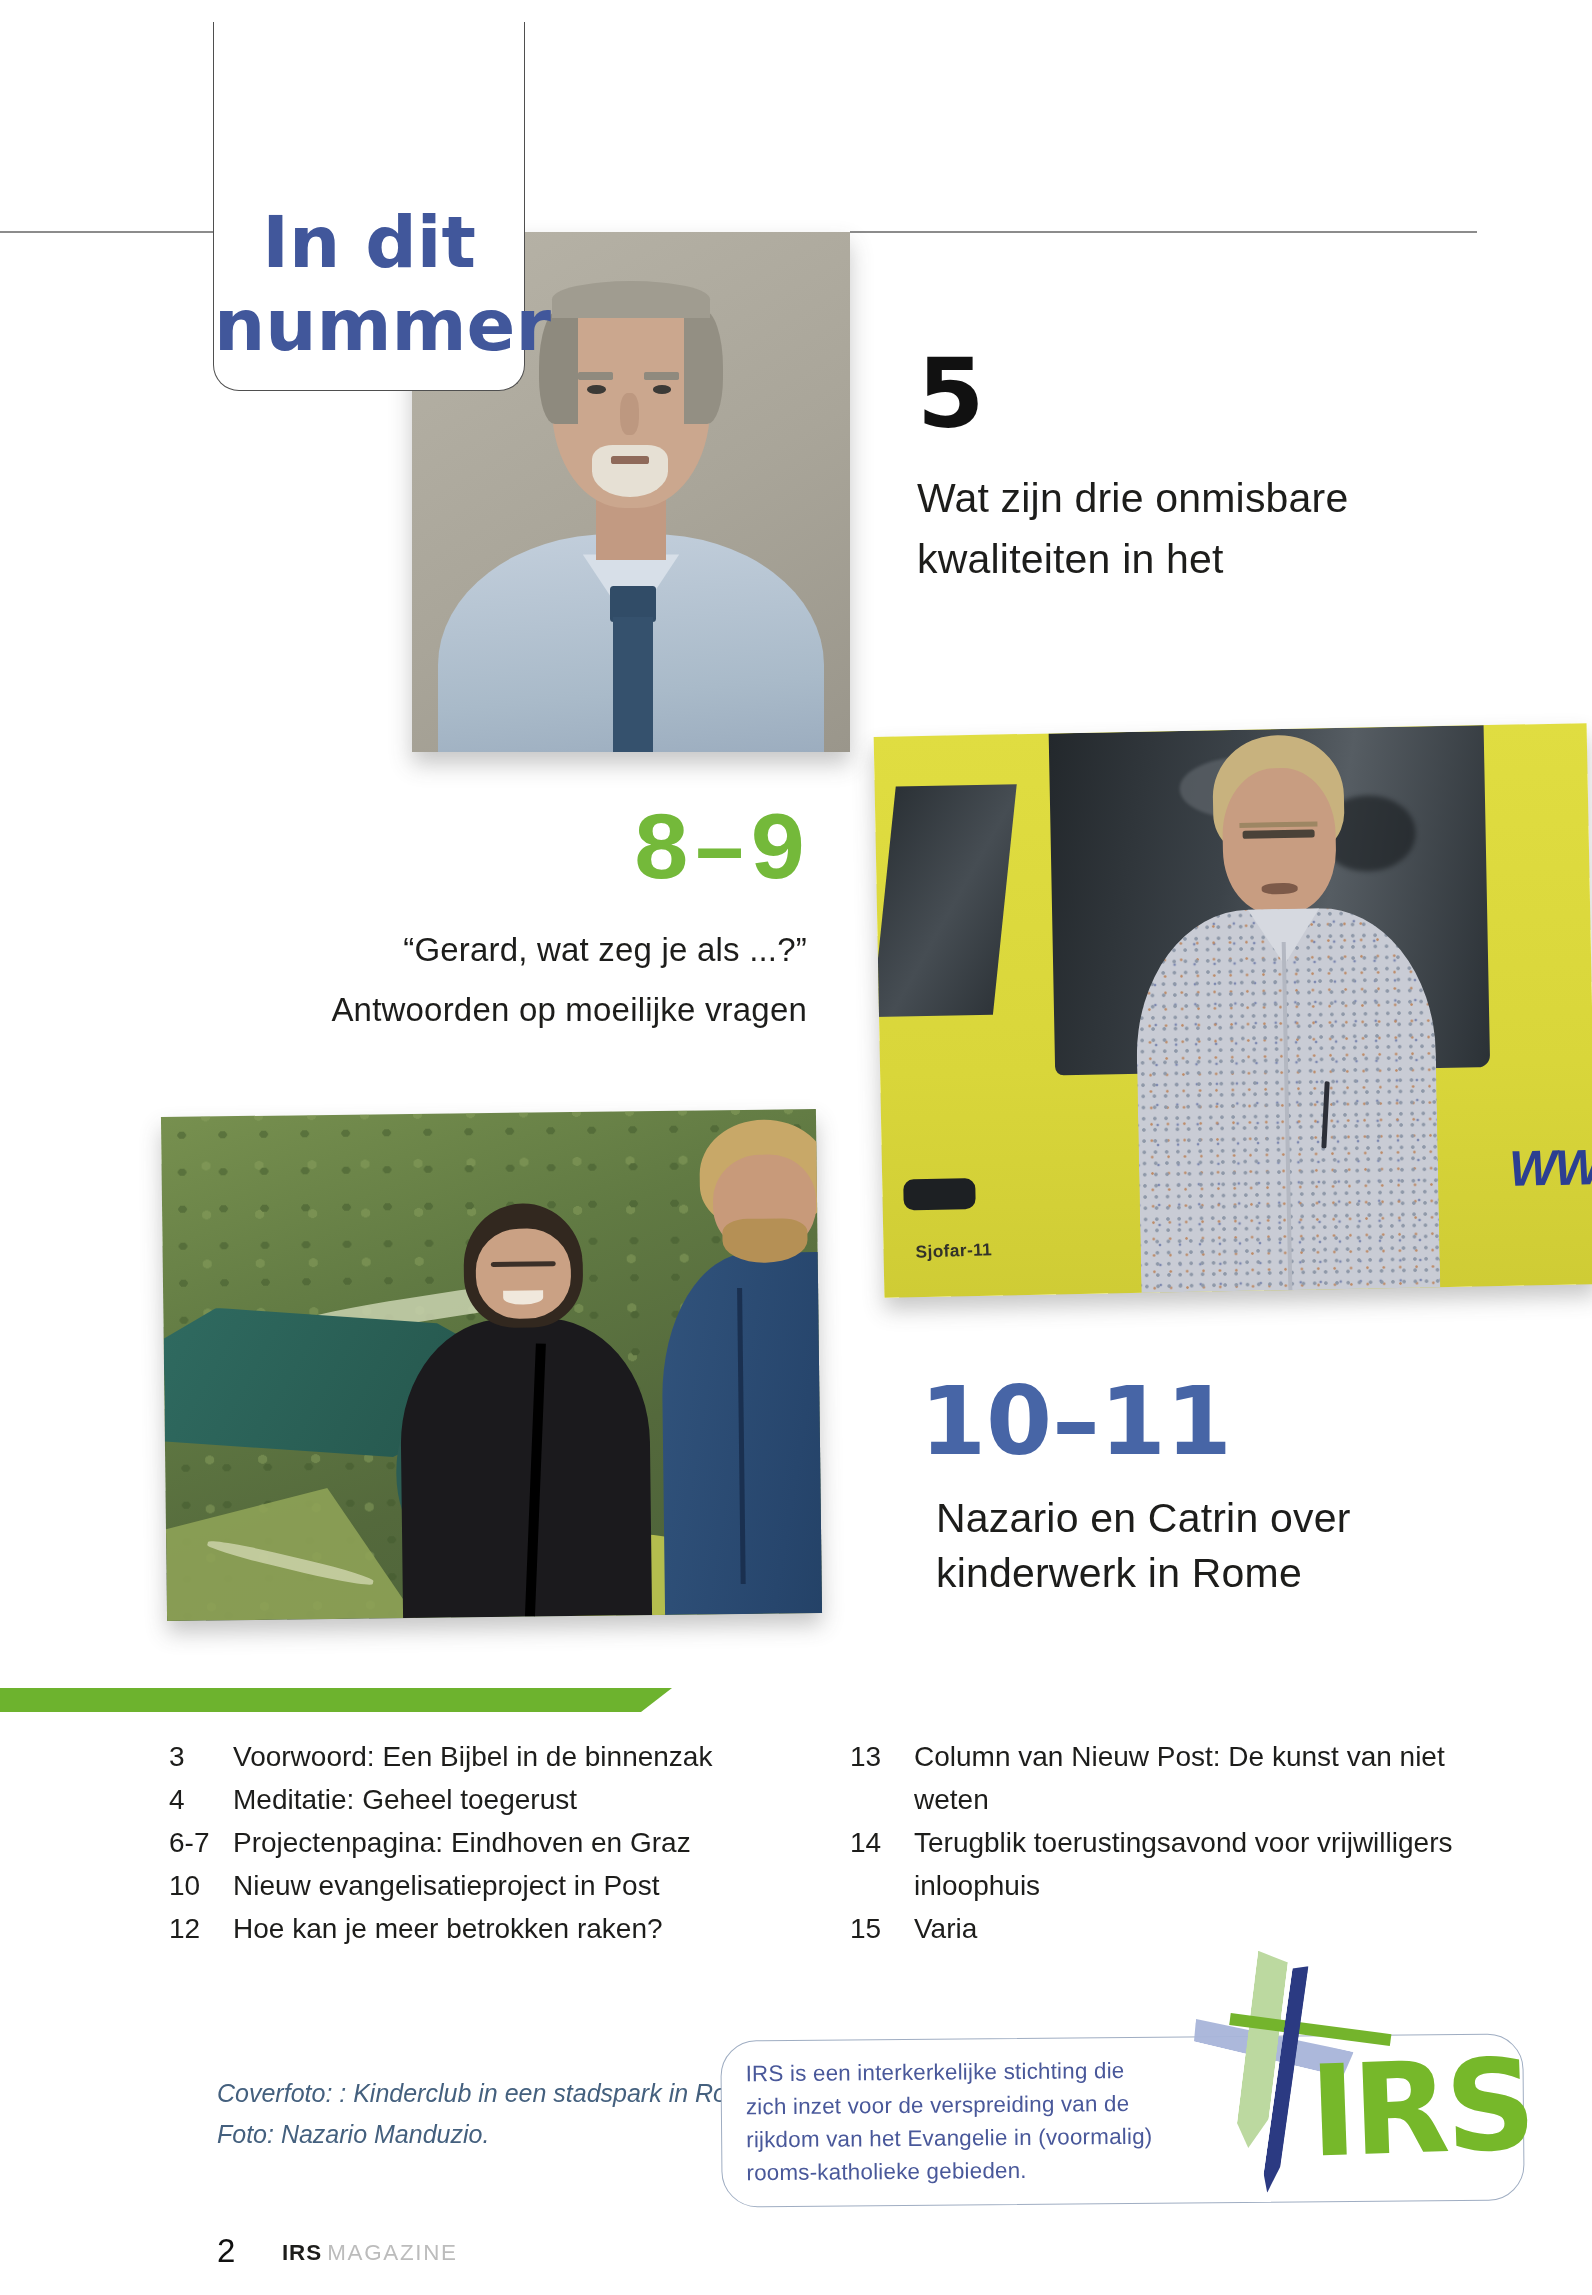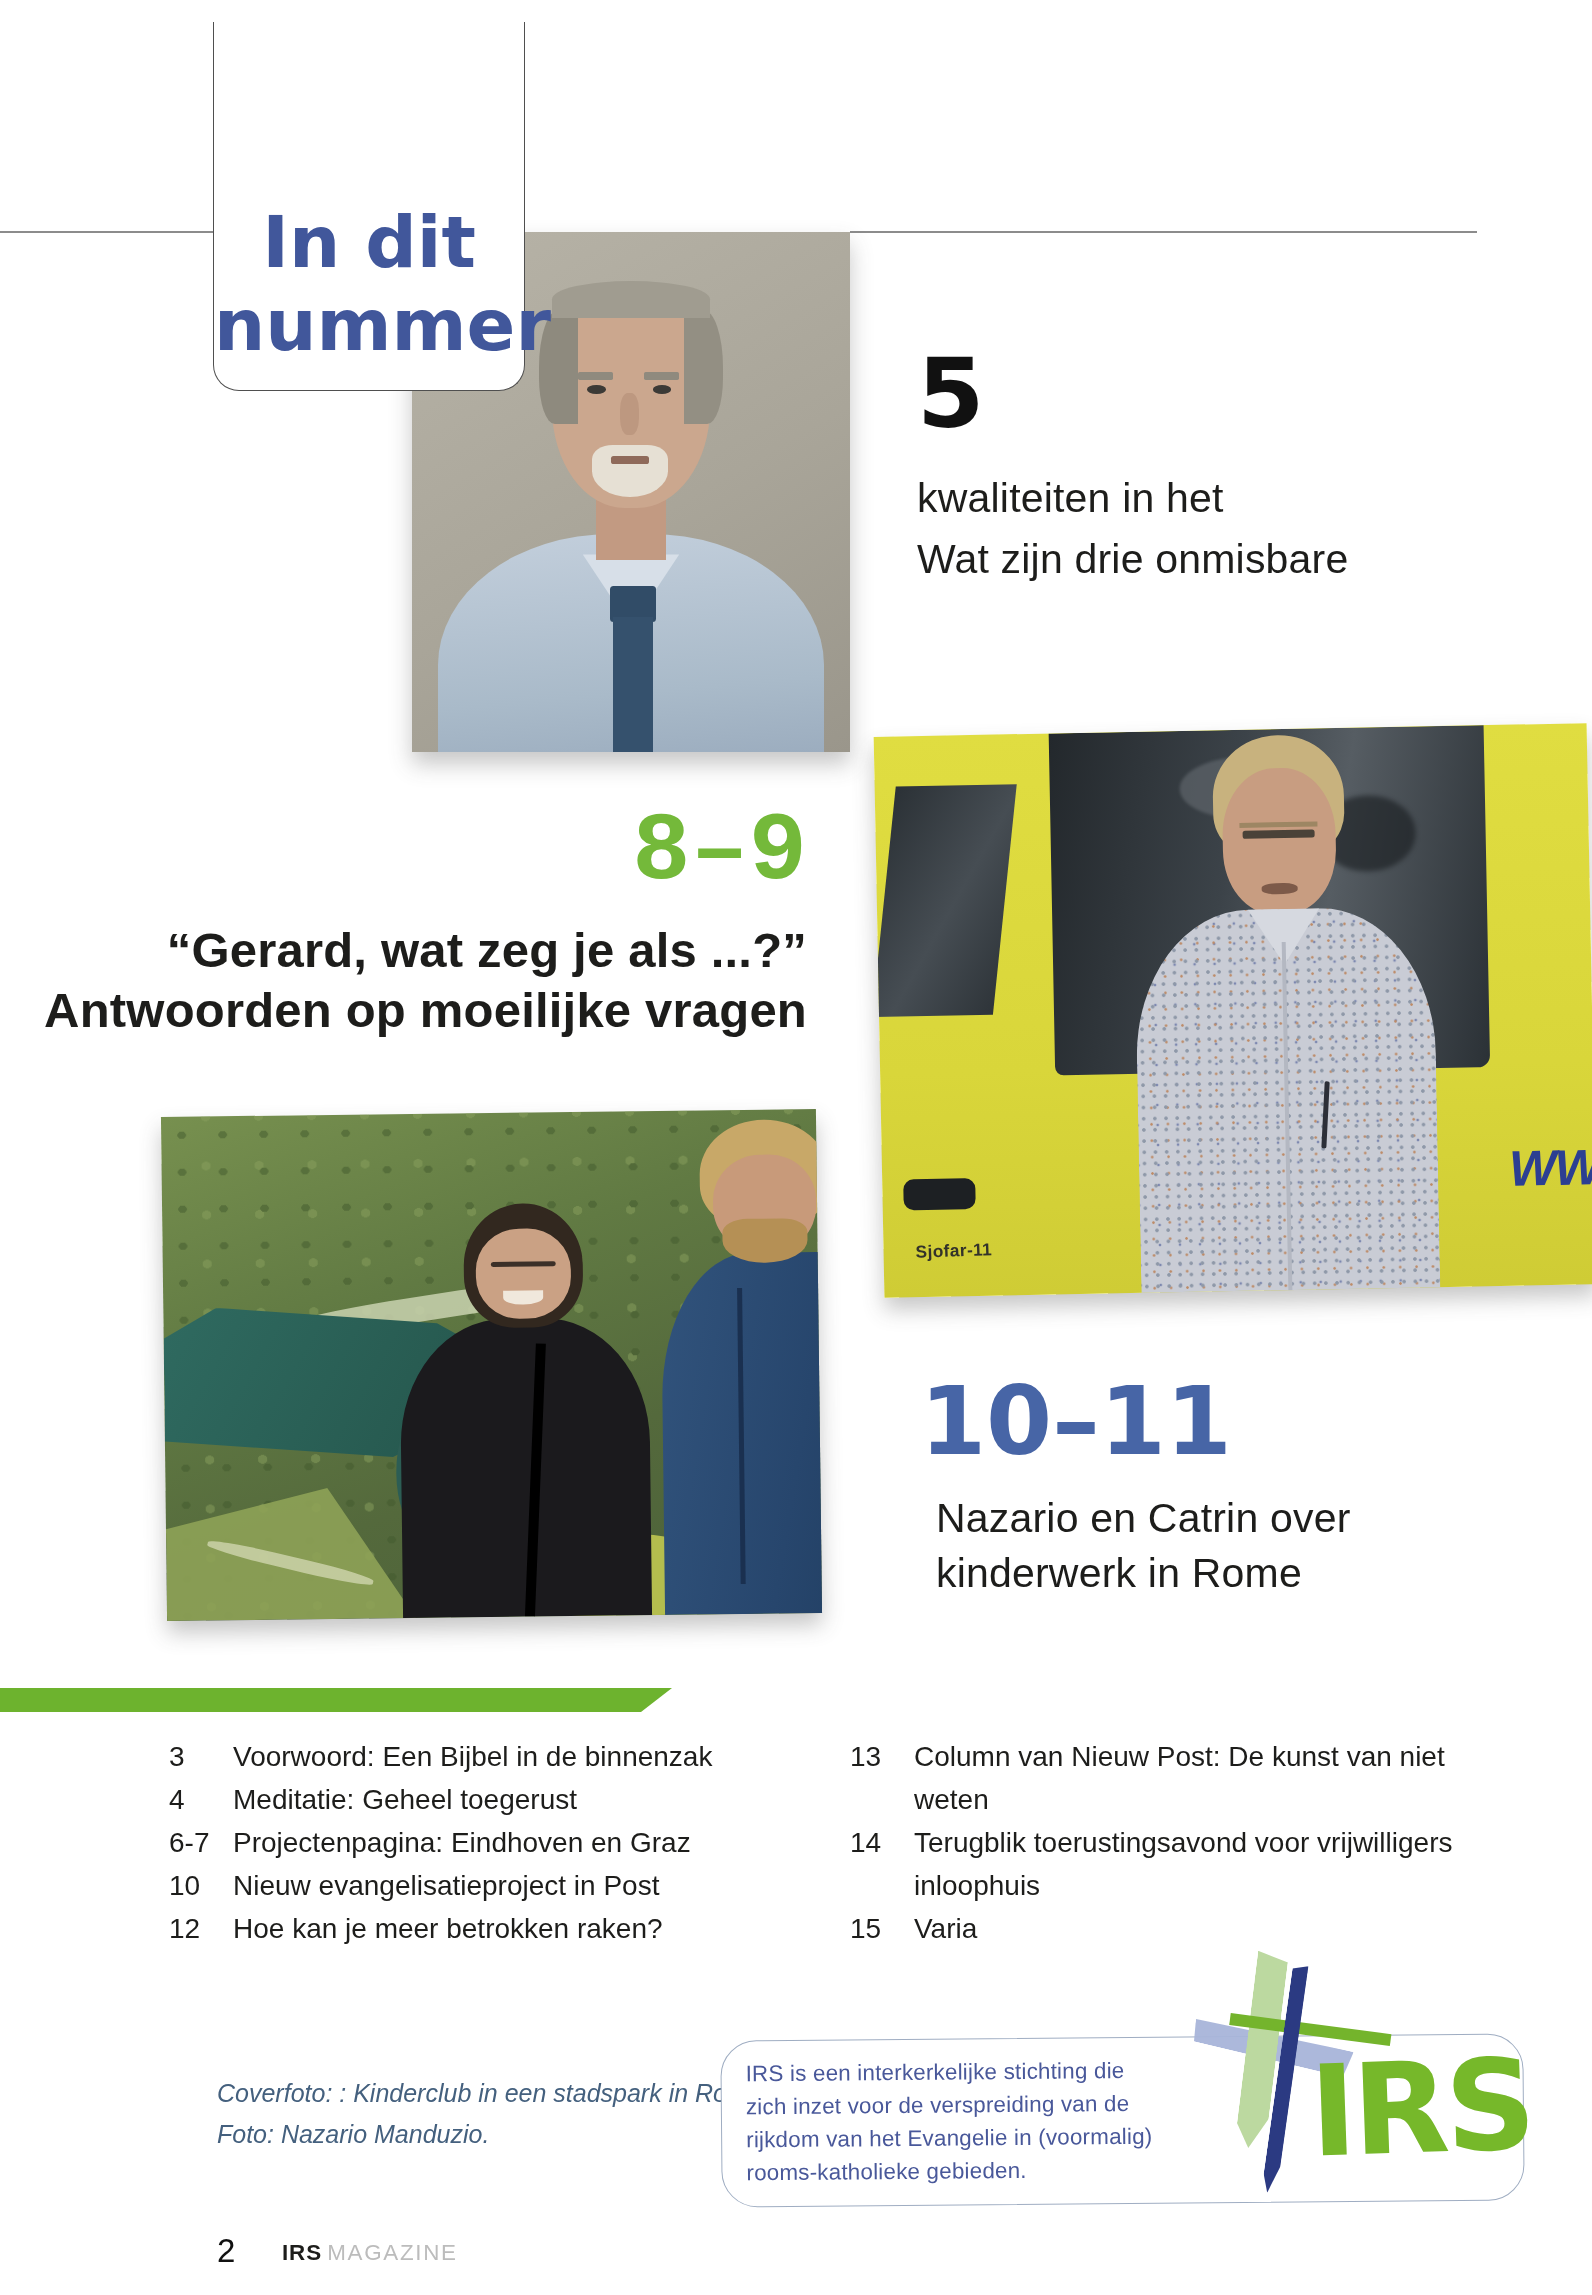--- a/index.html
+++ b/index.html
@@ -133,21 +133,21 @@
   .c-mzip{position:absolute;left:34%;top:34%;width:2.5%;height:60%;background:#1a3050;}
 
   
   .feat-num{font-family:"DejaVu Sans",sans-serif;font-weight:700;line-height:1;}
   .feat-text{font-size:41px;line-height:59px;color:#1d1d1b;letter-spacing:0.2px;}
   .f5{left:917px;top:345px;}
   .f5 .feat-num{font-size:97px;color:#111111;}
   .f5 .feat-text{margin-top:26px;line-height:61px;}
   .f89{right:785px;top:804px;text-align:right;}
   .f89 .feat-num{font-size:97px;color:#74b93a;font-family:Liberation Mono, monospace;}
-  .f89 .feat-text{margin-top:19px;font-size:49px;line-height:60px;font-weight:bold;}
+  .f89 .feat-text{margin-top:19px;font-size:33px;line-height:60px;}
   .f1011{left:920px;top:1374px;}
   .f1011 .feat-num{font-size:95px;color:#4765a6;}
   .f1011 .feat-text{margin-top:22.4px;line-height:55px;margin-left:16px;}
 
   
   .greenbar{position:absolute;left:0;top:1688px;width:672px;height:24px;background:#6db32e;
             clip-path:polygon(0 0,100% 0,calc(100% - 31px) 100%,0 100%);}
 
   
   .toc{position:absolute;top:1735px;font-size:28px;line-height:43px;color:#1d1d1b;}
@@ -213,22 +213,22 @@
     <div class="p-eye1"></div>
     <div class="p-eye2"></div>
     <div class="p-nose"></div>
     <div class="p-goatee"></div>
     <div class="p-mouth"></div>
   </div>
 
   <div class="abs f5">
     <div class="feat-num">5</div>
     <div class="feat-text">
+      <div>Wat zijn drie onmisbare</div>
       <div>kwaliteiten in het</div>
-      <div>Wat zijn drie onmisbare</div>
     </div>
   </div>
 
   <div class="photo vanphoto">
     <div class="v-win-front"></div>
     <div class="v-win-main">
       <div class="v-cloud1"></div>
       <div class="v-cloud2"></div>
     </div>
     <div class="v-man">

